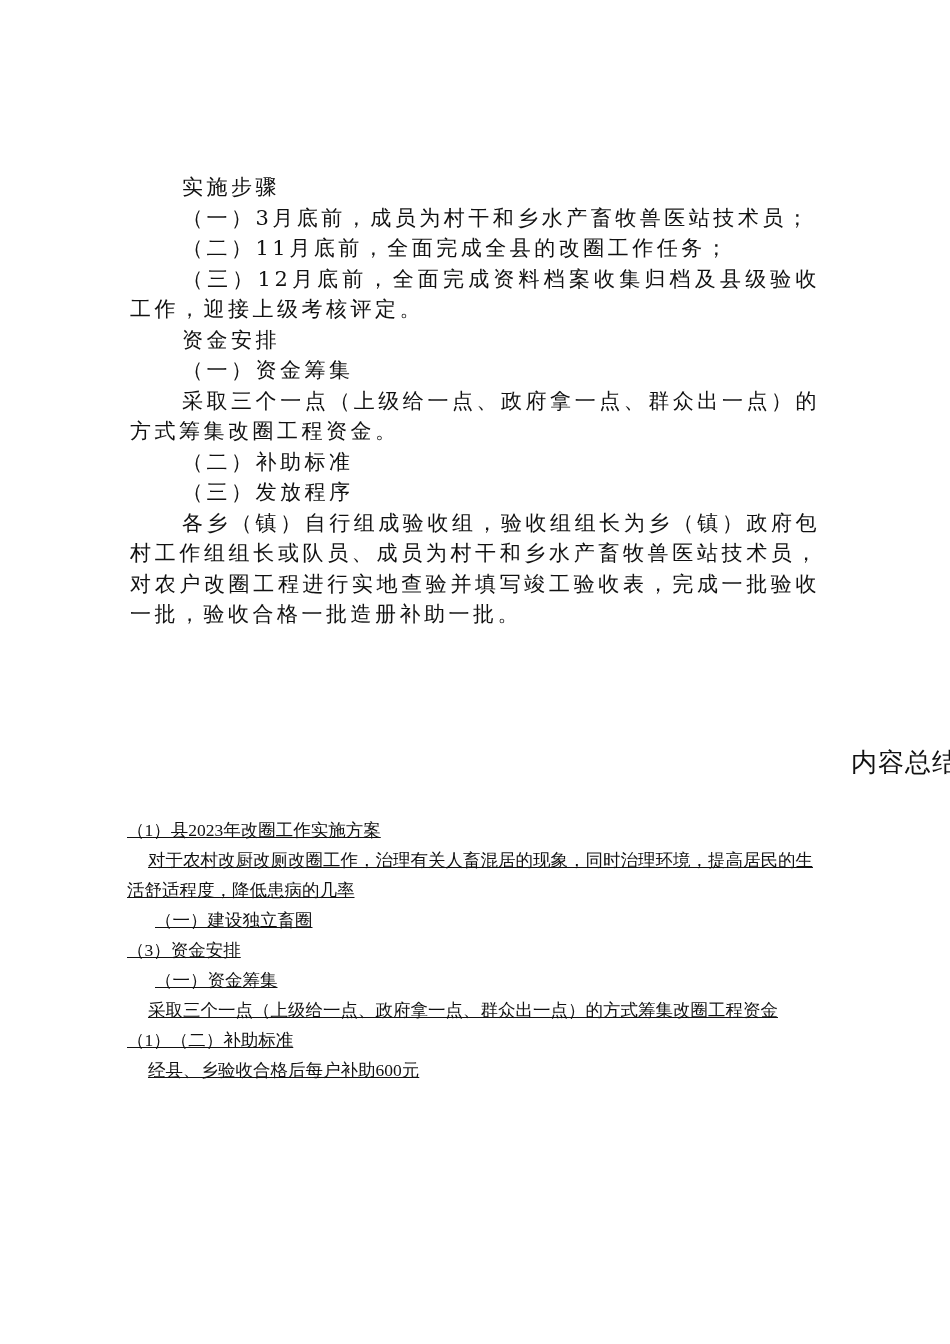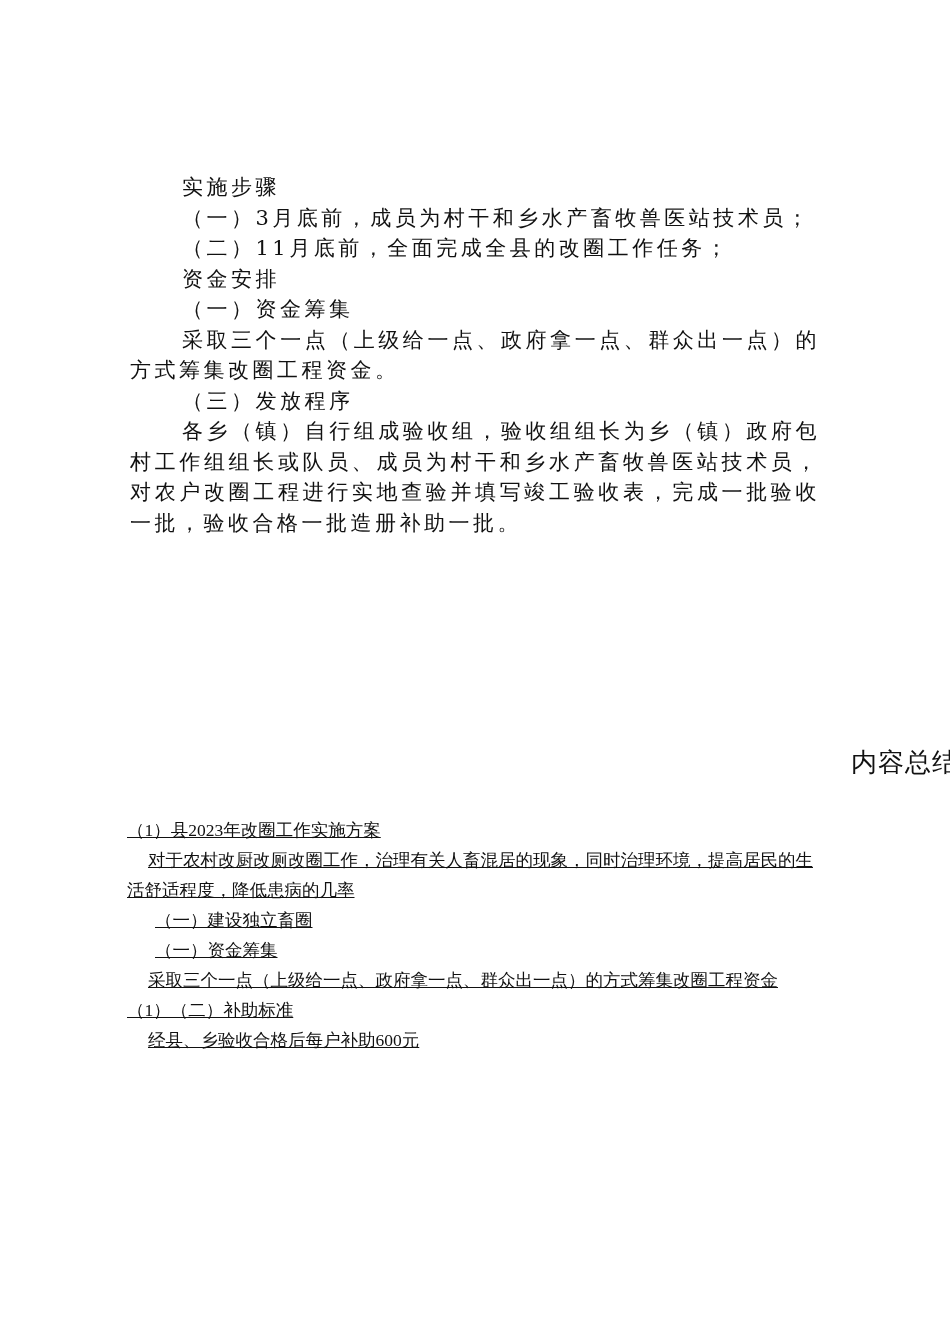--- a/index.html
+++ b/index.html
@@ -76,32 +76,35 @@
   </style>
 </head>
 <body>
 
 <div class="page">
 
   <div class="upper">
     <p class="ind2">实施步骤</p>
     <p class="sub">（一）3月底前，成员为村干和乡水产畜牧兽医站技术员；</p>
     <p class="sub">（二）11月底前，全面完成全县的改圈工作任务；</p>
+    <p class="sub">（三）12月底前，全面完成资料档案收集归档及县级验收工作，迎接上级考核评定。</p>
     <p class="ind2">资金安排</p>
     <p class="sub">（一）资金筹集</p>
     <p class="ind1">采取三个一点（上级给一点、政府拿一点、群众出一点）的方式筹集改圈工程资金。</p>
+    <p class="sub">（二）补助标准</p>
     <p class="sub">（三）发放程序</p>
     <p class="ind1">各乡（镇）自行组成验收组，验收组组长为乡（镇）政府包村工作组组长或队员、成员为村干和乡水产畜牧兽医站技术员，对农户改圈工程进行实地查验并填写竣工验收表，完成一批验收一批，验收合格一批造册补助一批。</p>
   </div>
 
   <h2 class="summary-title">内容总结</h2>
 
   <div class="lower">
     <p class="head">（1）县2023年改圈工作实施方案</p>
     <p class="body">对于农村改厨改厕改圈工作，治理有关人畜混居的现象，同时治理环境，提高居民的生活舒适程度，降低患病的几率</p>
     <p class="subhead">（一）建设独立畜圈</p>
+    <p class="head">（3）资金安排</p>
     <p class="subhead">（一）资金筹集</p>
     <p class="body">采取三个一点（上级给一点、政府拿一点、群众出一点）的方式筹集改圈工程资金</p>
     <p class="head">（1）（二）补助标准</p>
     <p class="body">经县、乡验收合格后每户补助600元</p>
   </div>
 
 </div>
 
 </body></html>

